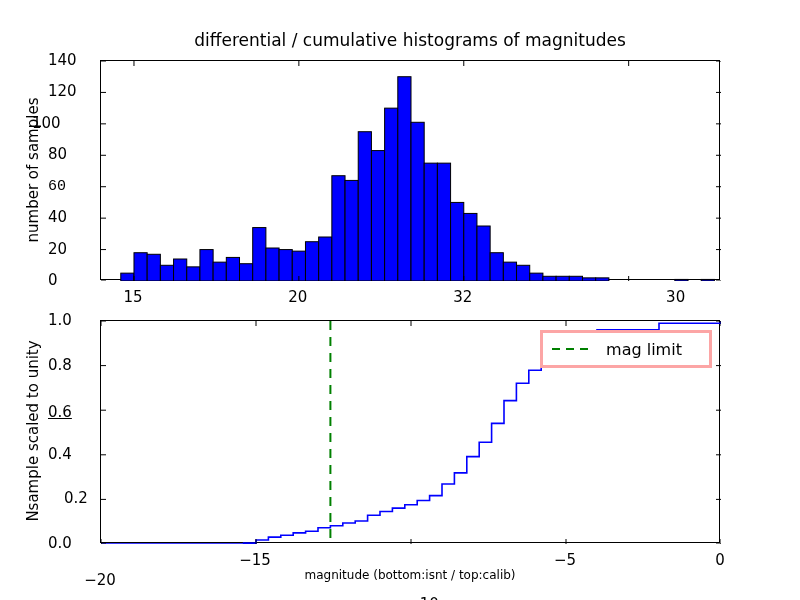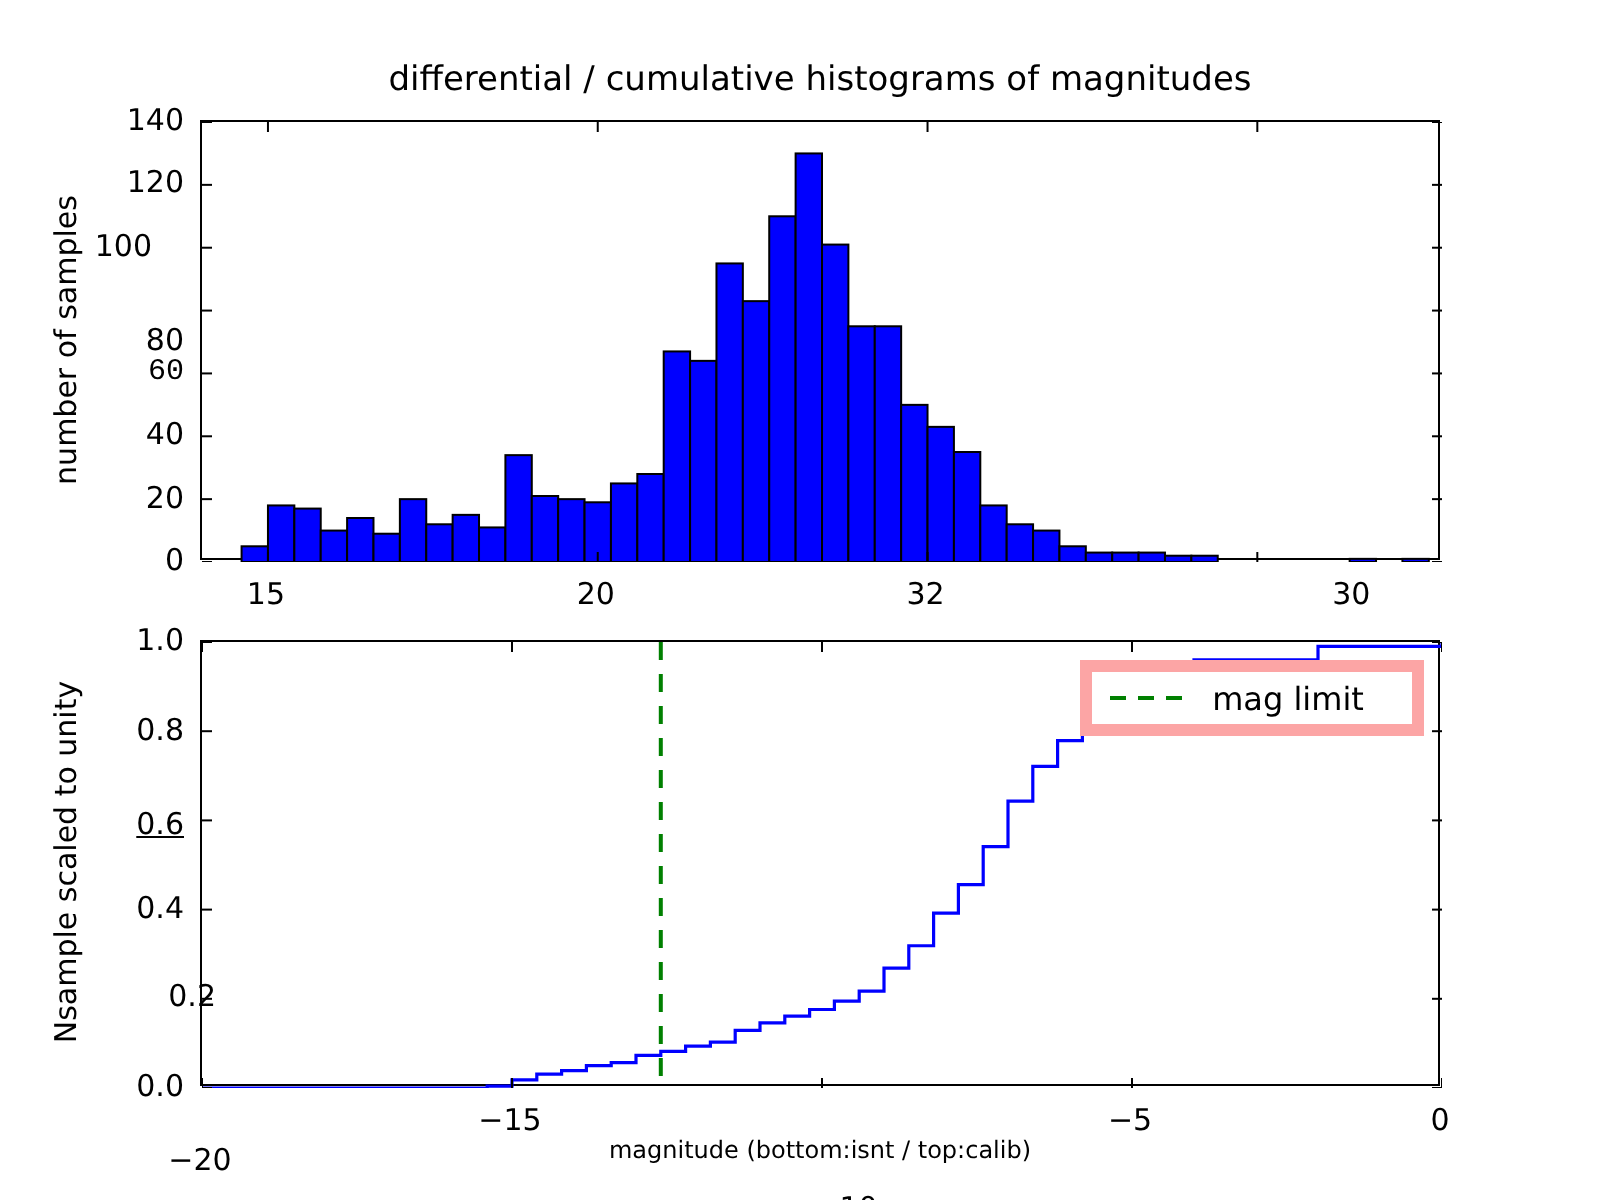--- a/index.html
+++ b/index.html
@@ -80,35 +80,34 @@
     color: #000000;
     white-space: nowrap;
   }
   .tick-label {
     position: absolute;
     font-size: 15px;
     color: #000000;
     white-space: nowrap;
   }
   .ytick-label {
-    text-align: right;
     transform: translateY(-50%);
   }
   .xtick-label {
     text-align: center;
     transform: translateX(-50%);
   }
   #legend-box {
     position: absolute;
     left: 540px;
     top: 330px;
     width: 172px;
     height: 38px;
     box-sizing: border-box;
-    border: 6px solid #fca5a5;
+    border: 3px solid #fca5a5;
     background: #ffffff;
     display: flex;
     align-items: center;
     padding: 0 8px;
   }
   #legend-swatch {
     width: 40px;
     height: 12px;
     flex: 0 0 auto;
   }
@@ -234,21 +233,21 @@
       <line x1="1" y1="6" x2="39" y2="6" stroke="#008000" stroke-width="2" stroke-dasharray="8,6"></line>
     </svg>
     <span id="legend-label">mag limit</span>
   </div>
 
   <div id="tick-layer">
       <div class="tick-label ytick-label" style="left: 48px; top: 280px; width: 44px;">0</div>
       <div class="tick-label ytick-label" style="left: 48px; top: 248.571px; width: 44px;">20</div>
       <div class="tick-label ytick-label" style="left: 48px; top: 217.143px; width: 44px;">40</div>
       <div class="tick-label ytick-label" style="left: 48px; top: 185.714px; width: 44px; font-family: Liberation Mono, monospace;">60</div>
-      <div class="tick-label ytick-label" style="left: 48px; top: 154.286px; width: 44px; margin-top: 16px;">80</div>
+      <div class="tick-label ytick-label" style="left: 48px; top: 154.286px; width: 44px;">80</div>
       <div class="tick-label ytick-label" style="left: 32px; top: 122.857px; width: 44px;">100</div>
       <div class="tick-label ytick-label" style="left: 48px; top: 91.4286px; width: 44px;">120</div>
       <div class="tick-label ytick-label" style="left: 48px; top: 60px; width: 44px;">140</div>
       <div class="tick-label xtick-label" style="left: 132.979px; top: 288px;">15</div>
       <div class="tick-label xtick-label" style="left: 297.872px; top: 288px;">20</div>
       <div class="tick-label xtick-label" style="left: 462.766px; top: 288px;">32</div>
       <div class="tick-label xtick-label" style="left: 627.66px; top: 288px; margin-left: 48px;">30</div>
       <div class="tick-label ytick-label" style="left: 48px; top: 543px; width: 44px;">0.0</div>
       <div class="tick-label ytick-label" style="left: 64px; top: 498.4px; width: 44px;">0.2</div>
       <div class="tick-label ytick-label" style="left: 48px; top: 453.8px; width: 44px;">0.4</div>

